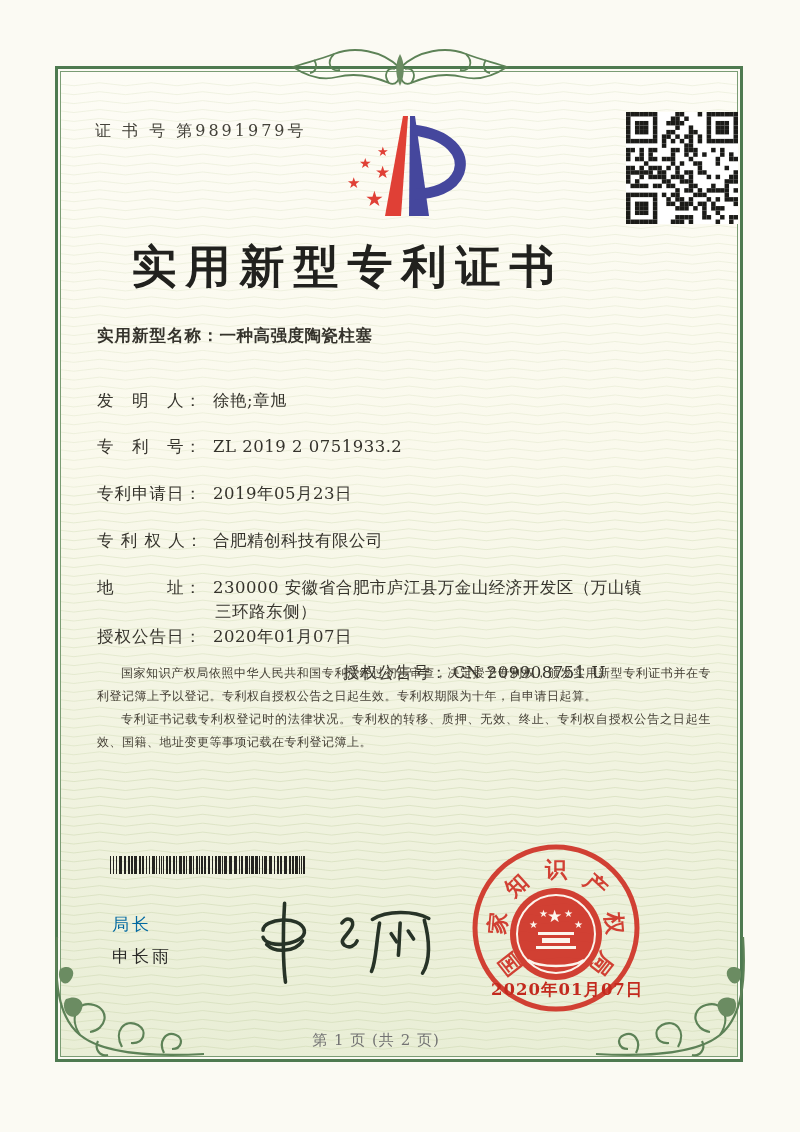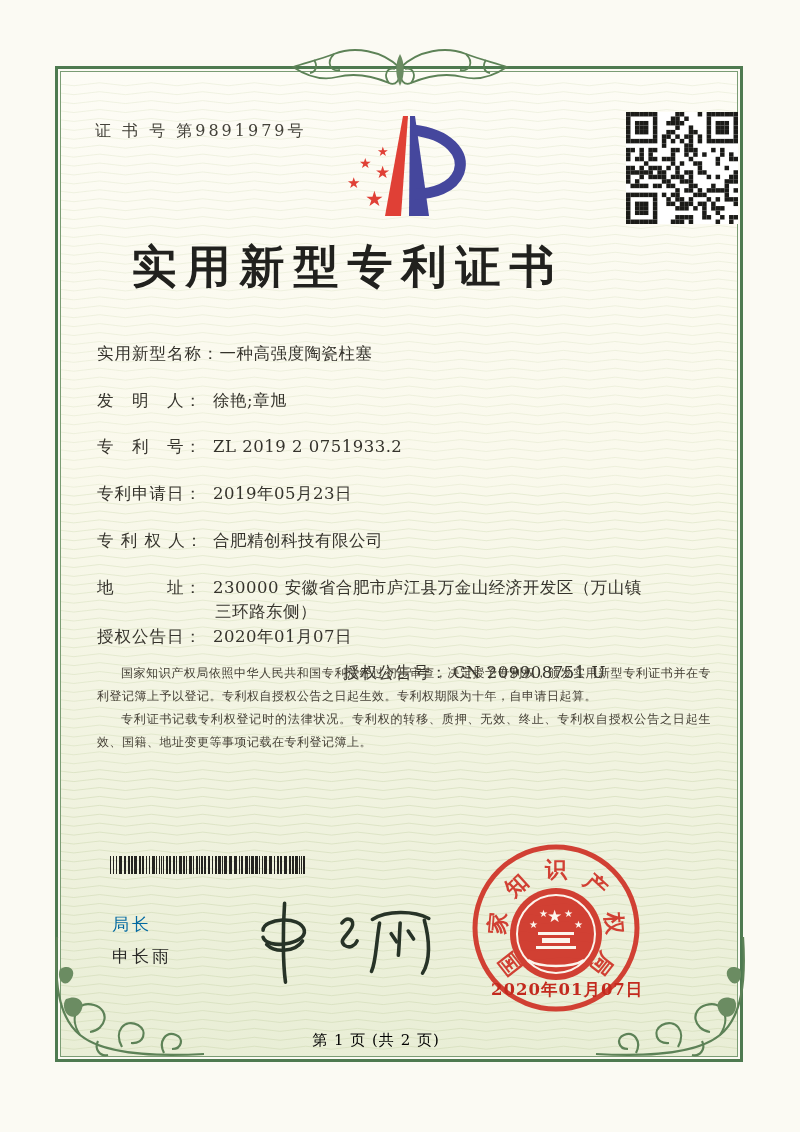--- a/index.html
+++ b/index.html
@@ -48,21 +48,21 @@
     position:absolute;left:0;top:237px;width:652px;text-align:center;
     font-size:45px;font-weight:bold;letter-spacing:9px;color:#21211e;padding-left:43px;
   }
   
   .row{
     position:absolute;left:97px;white-space:nowrap;
     font-size:16.5px;color:var(--text-dark);
   }
   .row .lbl{display:inline-block;min-width:116px;letter-spacing:1px;}
   .row .val{letter-spacing:0.5px;}
-  .row-1{top:343px;} .row-2{top:390px;} .row-3{top:436px;}
+  .row-1{top:325px;font-weight:bold;} .row-2{top:390px;} .row-3{top:436px;}
   .row-4{top:483px;} .row-5{top:530px;} .row-6{top:577px;}
   .row-6b{top:601px;left:215px;}
   .row-7{top:626px;} .row-7 .pair2{position:absolute;left:246px;top:0;white-space:nowrap;margin-top:36px;}
   .row-7{width:660px;} .pair2 .lbl{min-width:110px;}
   
   .paras{
     position:absolute;left:97px;top:662px;width:614px;
     font-size:12px;line-height:23px;color:#454036;
     text-align:justify;
   }
@@ -80,21 +80,21 @@
     font-family:Liberation Sans, sans-serif;
   }
   .signature{position:absolute;left:238px;top:890px;width:215px;height:100px;}
   .seal{position:absolute;left:466px;top:838px;width:180px;height:180px;opacity:0.95;}
   .seal-date{
     position:absolute;left:491px;top:979px;
     font-size:16.5px;letter-spacing:1px;color:#c32a1e;font-weight:bold;z-index:5;
   }
   .page-num{
     position:absolute;left:0;top:1031px;width:752px;text-align:center;
-    font-size:15px;color:#000000;letter-spacing:1px;
+    font-size:15px;color:#737373;letter-spacing:1px;
   }
   .back-note{
     position:absolute;left:0;top:1080px;width:740px;text-align:center;
     font-size:16.5px;color:#49422f;letter-spacing:2px;
   }
 </style>
 </head>
 <body>
 
 <div class="page">

